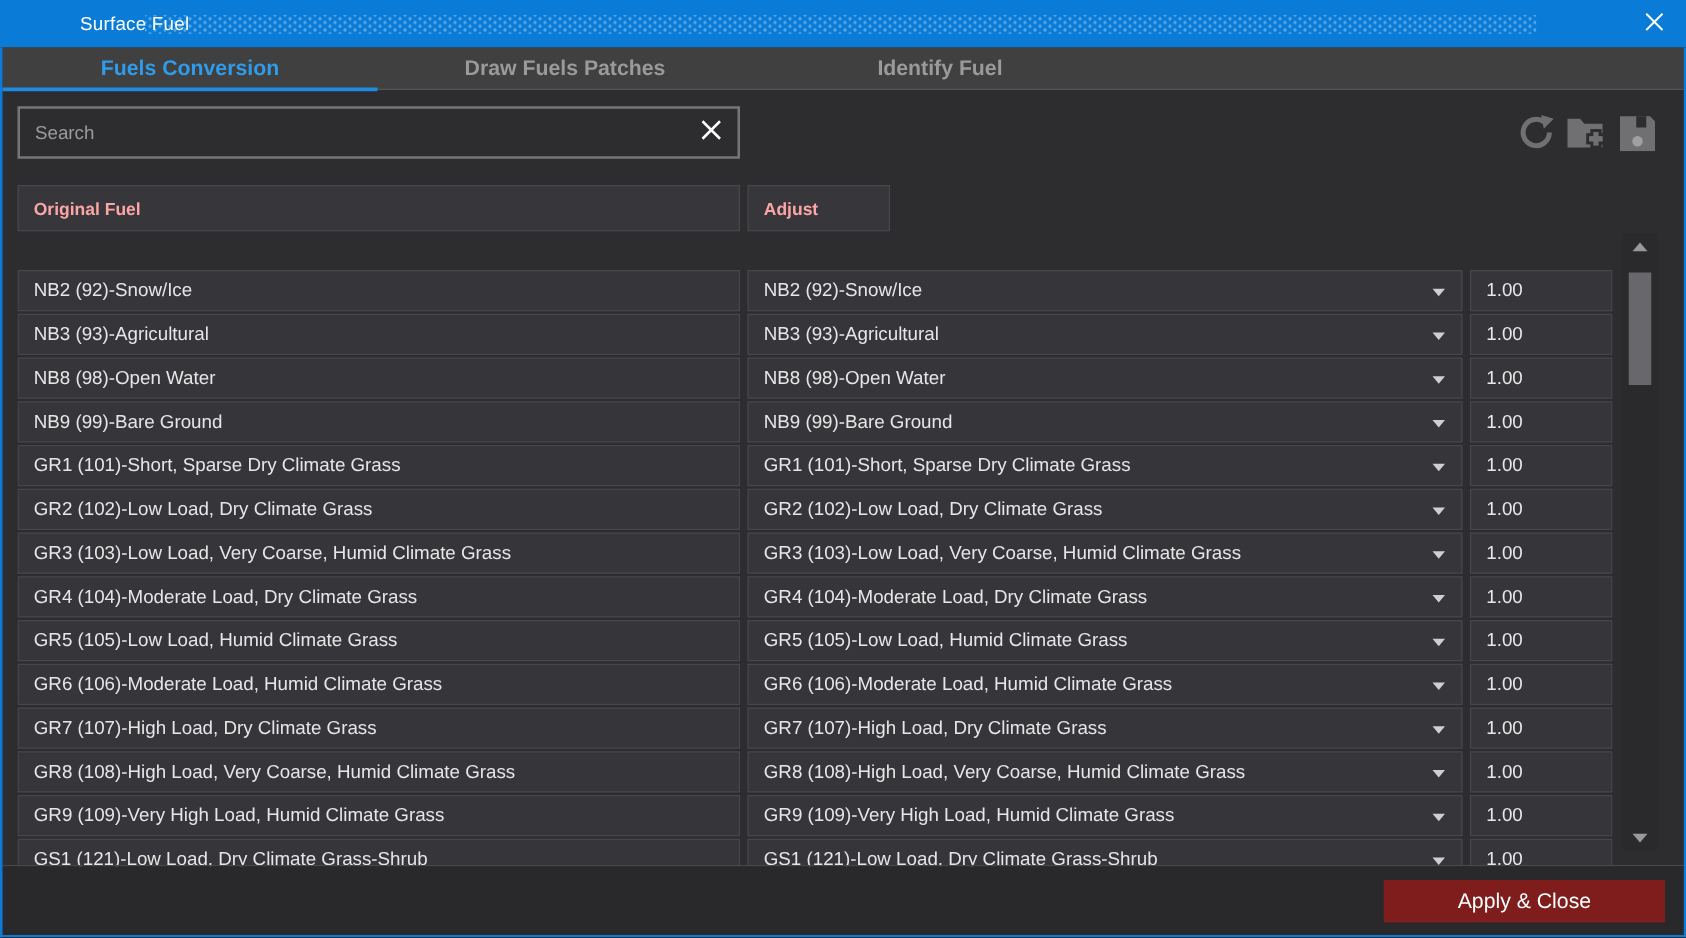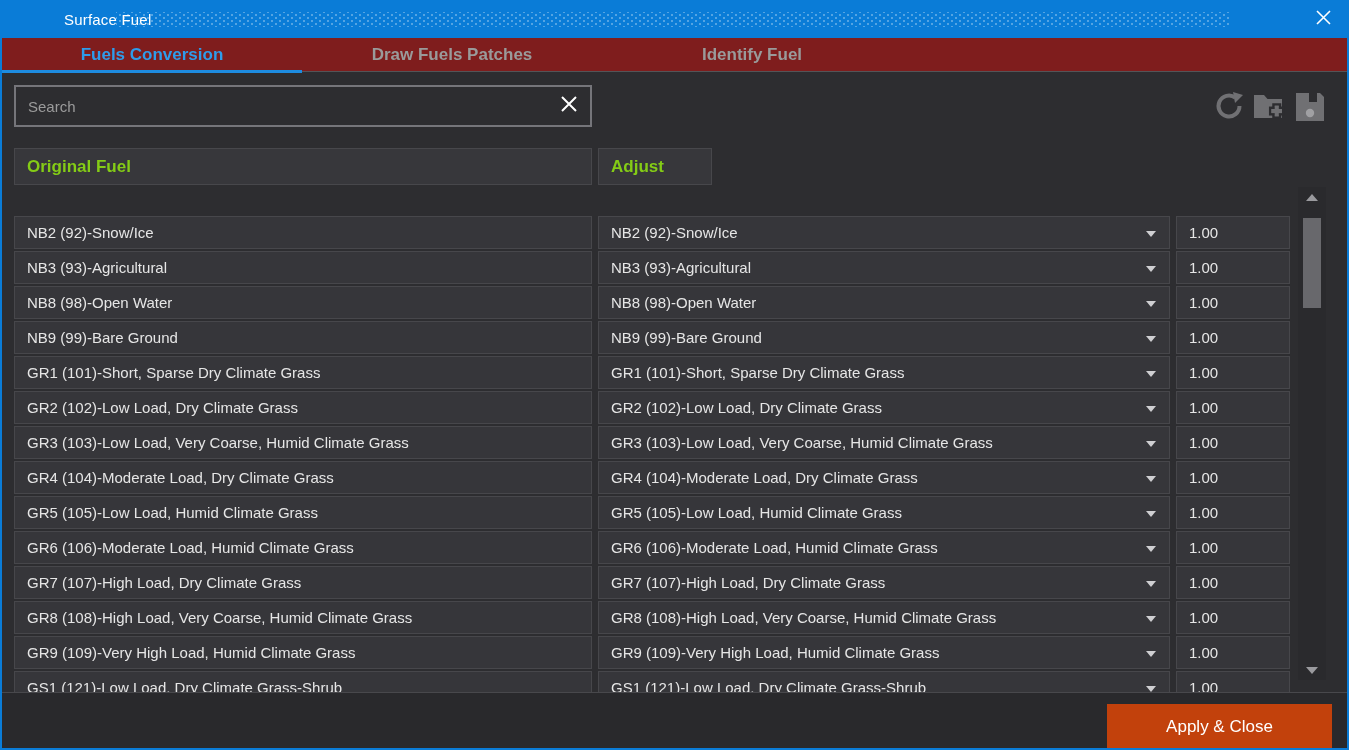--- a/index.html
+++ b/index.html
@@ -32,21 +32,21 @@
   }
   .close-btn {
     position:absolute; right:6px; top:0; width:40px; height:38px;
     display:flex; align-items:center; justify-content:center;
     background:transparent; border:none; cursor:pointer;
   }
 
   
   .tabbar {
     position:absolute; left:2px; right:2px; top:38px; height:34px;
-    display:flex; border-bottom:1px solid #545457; background:#7f1d1d;
+    display:flex; border-bottom:1px solid #545457; background:#404040;
   }
   .tab {
     width:300px; height:100%; display:flex; align-items:center; justify-content:center;
     font-size:17px; font-weight:bold; color:#9a9a9a; cursor:pointer; position:relative;
     background:transparent; border:none; font-family:"Liberation Sans", sans-serif;
   }
   .tab.active { color:#2e9ceb; }
   .tab.active::after {
     content:""; position:absolute; left:0; right:0; bottom:-2px; height:3px;
     background:#1d8ce0;
@@ -72,21 +72,21 @@
   .tool-btn { background:transparent; border:none; cursor:pointer; padding:0; line-height:0; }
 
   
   .grid { position:absolute; left:14px; top:148px; width:1312px; }
   .thead { display:flex; gap:6px; }
   .cell {
     background:#36363a; border:1px solid #47474b; color:#e6e6e6;
     display:flex; align-items:center; padding:0 12px; position:relative;
     height:33px; font-size:15px; overflow:hidden; white-space:nowrap;
   }
-  .thead .cell { height:37px; font-size:17px; font-weight:bold; color:#84cc16; background:#37373b; }
+  .thead .cell { height:37px; font-size:14px; font-weight:bold; color:#fca5a5; background:#37373b; }
   .c-orig { width:578px; }
   .c-new  { width:572px; }
   .c-adj  { width:114px; }
   .rows-viewport {
     position:absolute; left:0; top:39px; width:1276px; height:499px; overflow:hidden;margin-top:29px;
   }
   .trow { display:flex; gap:6px; margin-bottom:2px; }
   .dd-arrow {
     position:absolute; right:13px; top:14px; width:0; height:0;
     border-left:5px solid transparent; border-right:5px solid transparent;
@@ -104,22 +104,22 @@
   }
   .sb-btn.up { top:2px; } .sb-btn.down { bottom:2px; }
   .tri-up { width:0; height:0; border-left:6px solid transparent; border-right:6px solid transparent; border-bottom:7px solid #9a9a9e; }
   .tri-down { width:0; height:0; border-left:6px solid transparent; border-right:6px solid transparent; border-top:7px solid #9a9a9e; }
   .sb-thumb { position:absolute; left:5px; top:31px; width:18px; height:90px; background:#68686c; cursor:grab; }
 
   
   .divider { position:absolute; left:2px; right:2px; top:692px; height:1px; background:#48484c; }
   .footer { position:absolute; left:2px; right:2px; top:693px; bottom:2px; background:#29292c; }
   .apply-btn {
-    position:absolute; right:15px; top:11px; width:225px; height:46px;
-    background:#c2410c; color:#fff; border:none; font-size:17px; cursor:pointer;
+    position:absolute; right:15px; top:11px; width:225px; height:34px;
+    background:#7f1d1d; color:#fff; border:none; font-size:17px; cursor:pointer;
     font-family:"Liberation Sans", sans-serif;
   }
 </style>
 </head>
 <body>
 
 <div class="window">
 
   <div class="titlebar">
     <span class="title">Surface Fuel</span>

